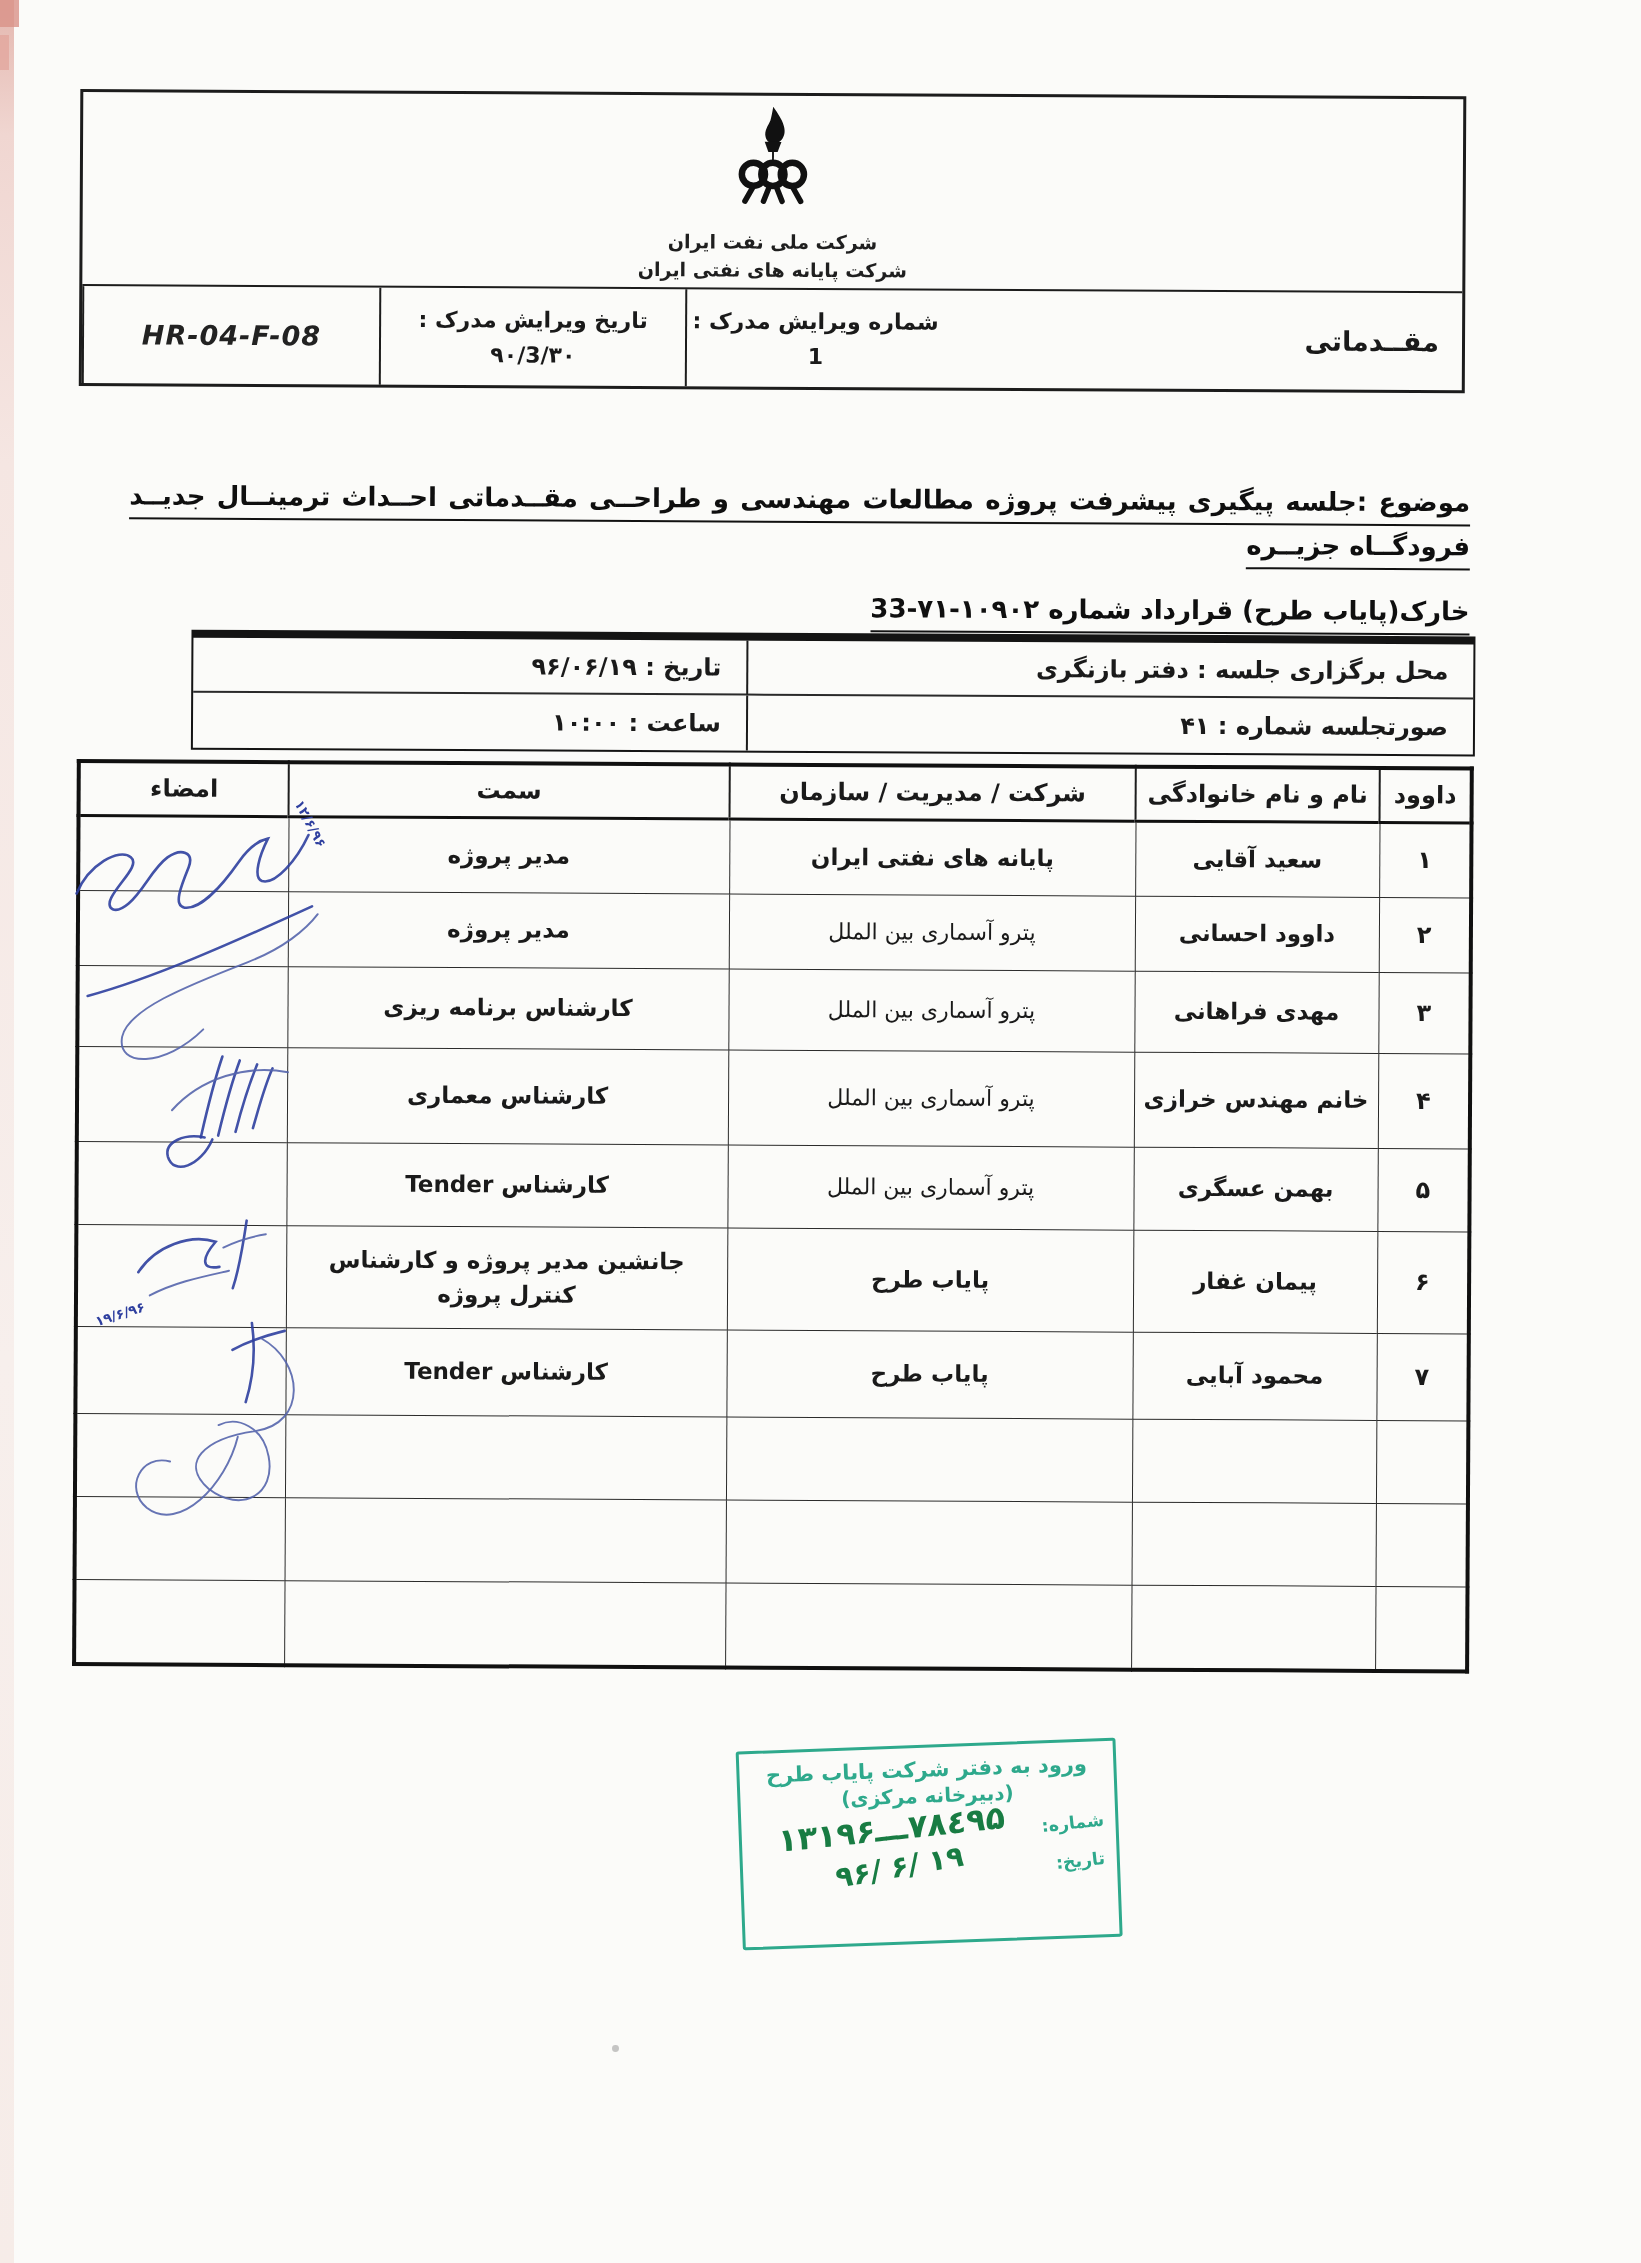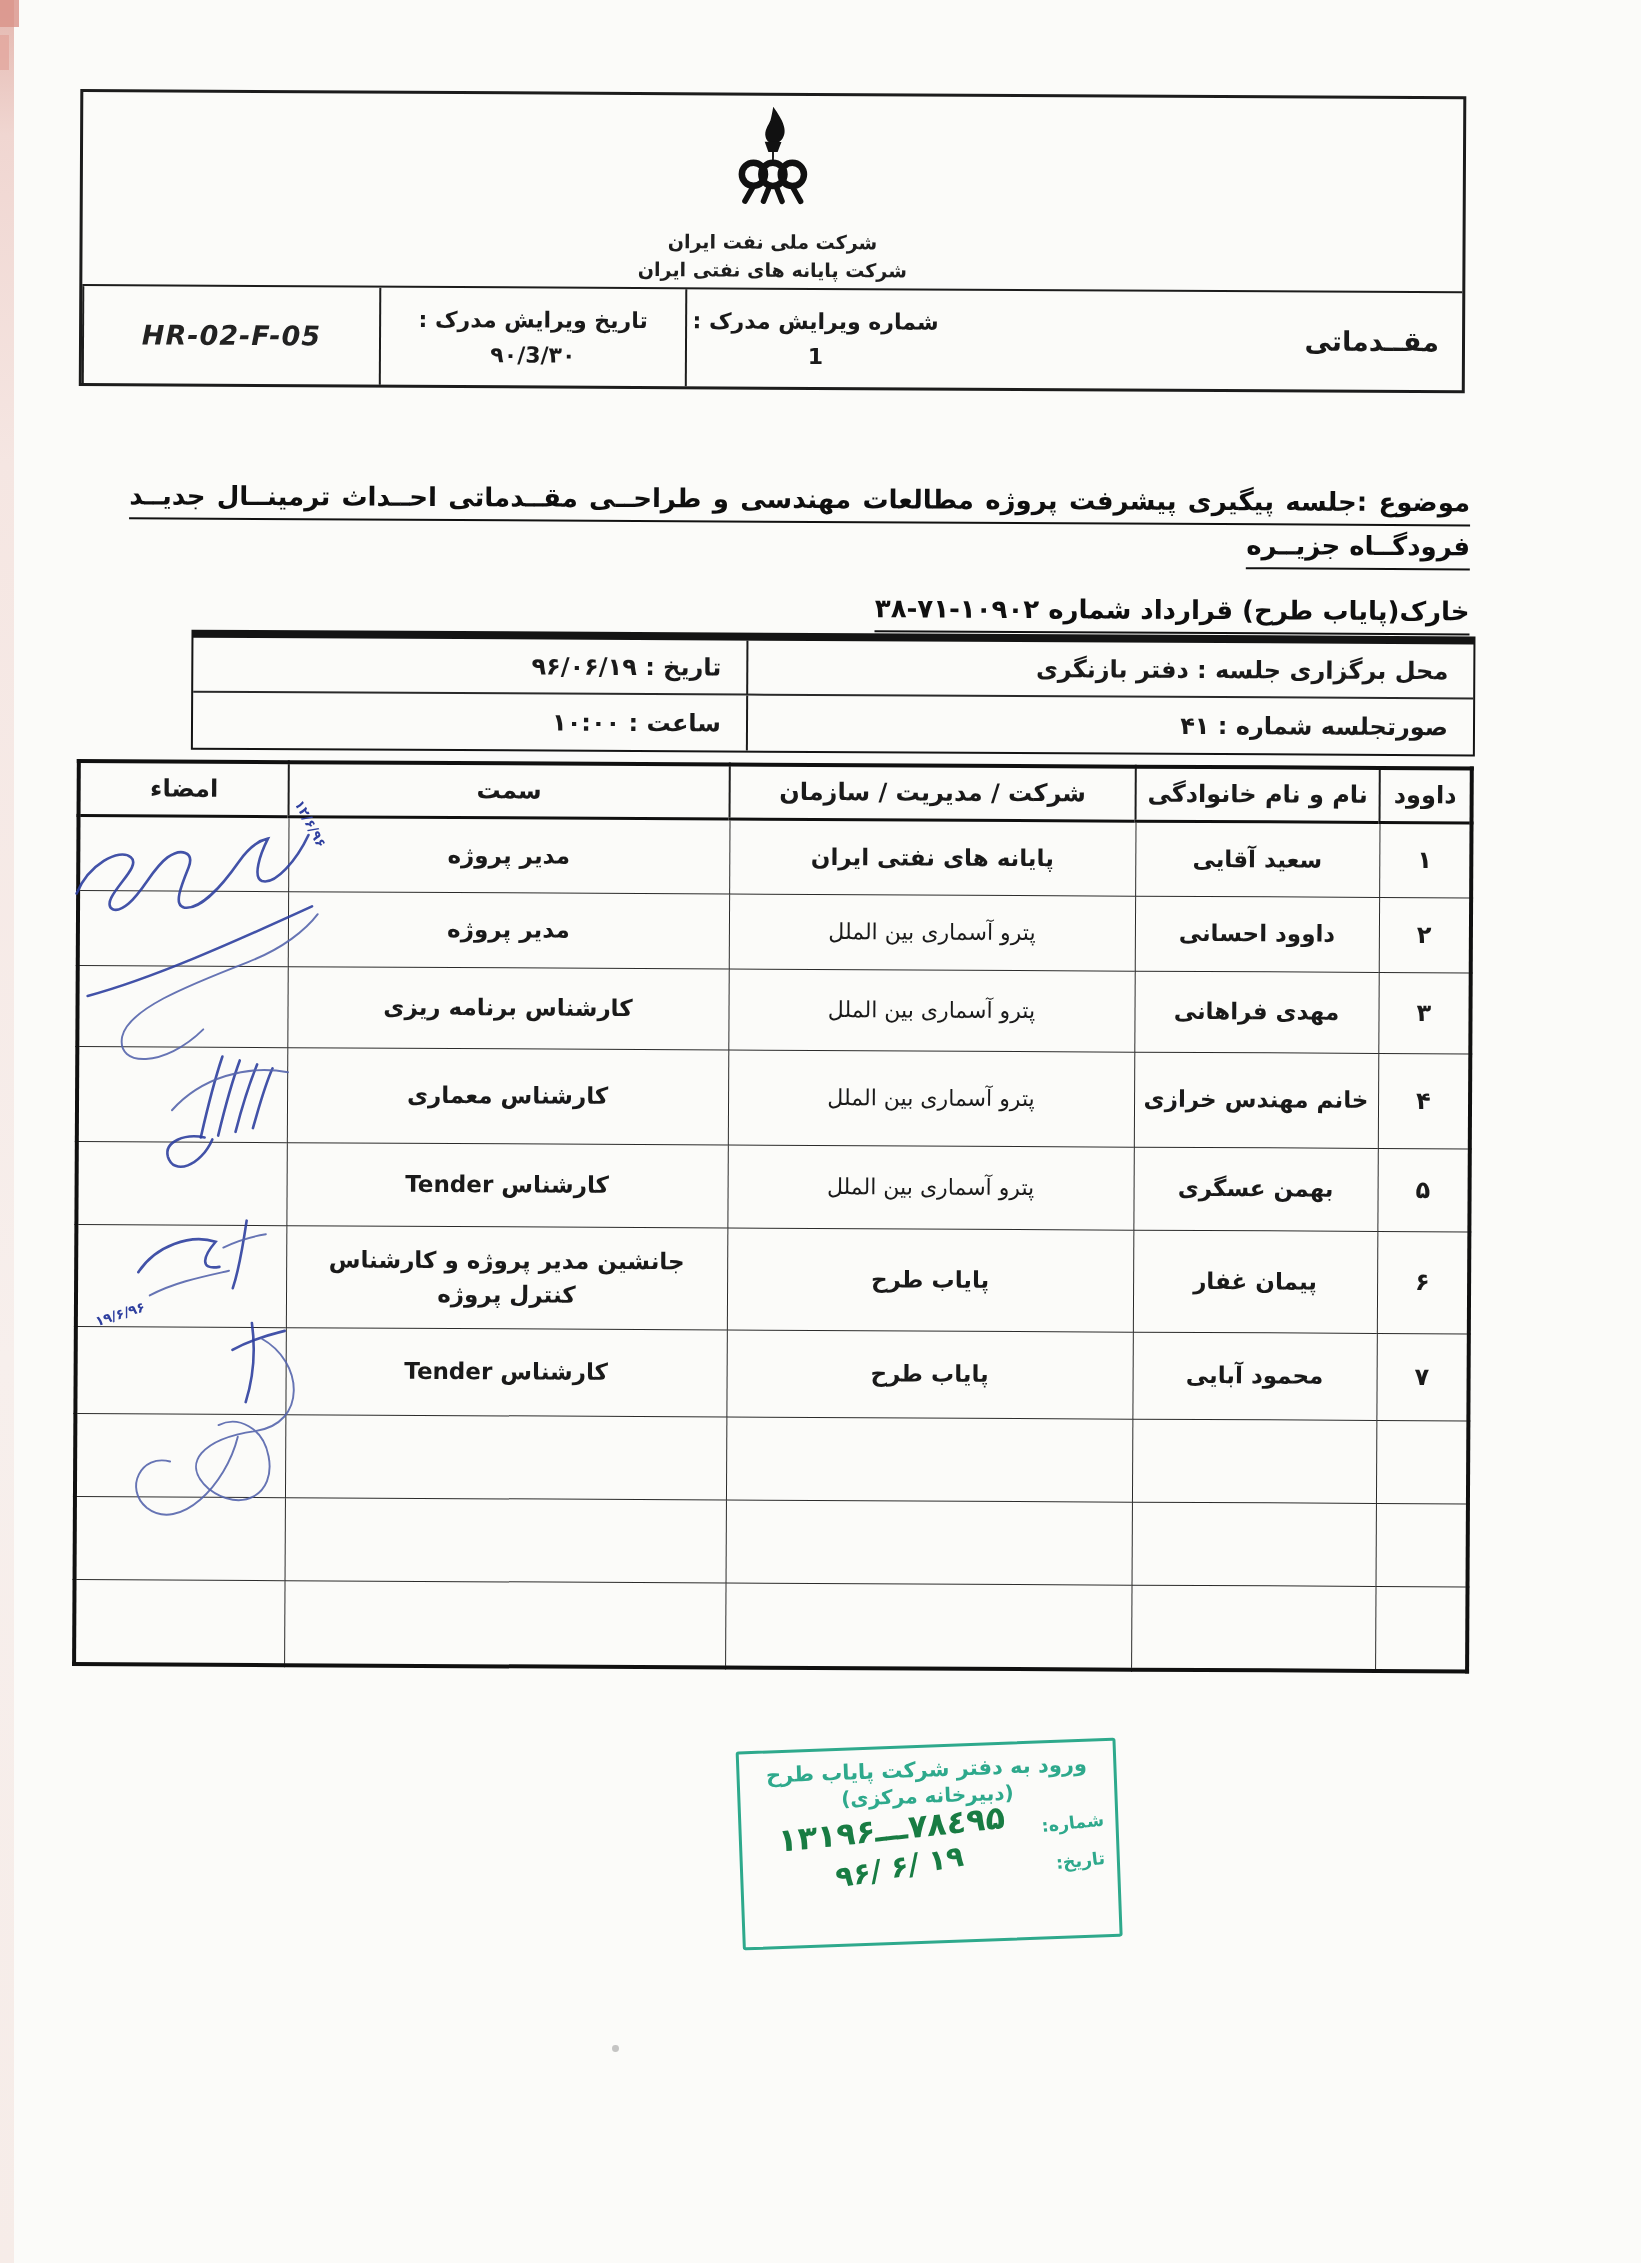--- a/index.html
+++ b/index.html
@@ -115,28 +115,28 @@
       </div>
       <div class="cell cell-revno">
         <span>شماره ویرایش مدرک :</span>
         <span>1</span>
       </div>
       <div class="cell cell-revdate">
         <span>تاریخ ویرایش مدرک :</span>
         <span>۹۰/3/۳۰</span>
       </div>
       <div class="cell cell-code">
-        <span>HR-02-F-05</span>
+        <span>HR-04-F-08</span>
       </div>
     </div>
   </div>
 
   <div class="subject">
     <span class="line l1"><span class="und">موضوع :جلسه پیگیری پیشرفت پروژه  مطالعات مهندسی و طراحــی مقــدماتی احــداث ترمینــال جدیــد فرودگــاه جزیــره</span></span>
-    <span class="line l2"><span class="und"><span>خارک(پایاب طرح) قرارداد شماره </span><span class="ltr-iso">۳۸-۷۱-۱۰۹۰۲</span></span></span>
+    <span class="line l2"><span class="und"><span>خارک(پایاب طرح) قرارداد شماره </span><span class="ltr-iso">33-۷۱-۱۰۹۰۲</span></span></span>
   </div>
 
   <div class="info-box">
     <div class="info-cell info-top info-divider">محل برگزاری جلسه : دفتر بازنگری</div>
     <div class="info-cell info-top">تاریخ : ۹۶/۰۶/۱۹</div>
     <div class="info-cell info-divider">صورتجلسه شماره :  ۴۱</div>
     <div class="info-cell">ساعت : ۱۰:۰۰</div>
   </div>
 
   <table class="att" dir="rtl">

